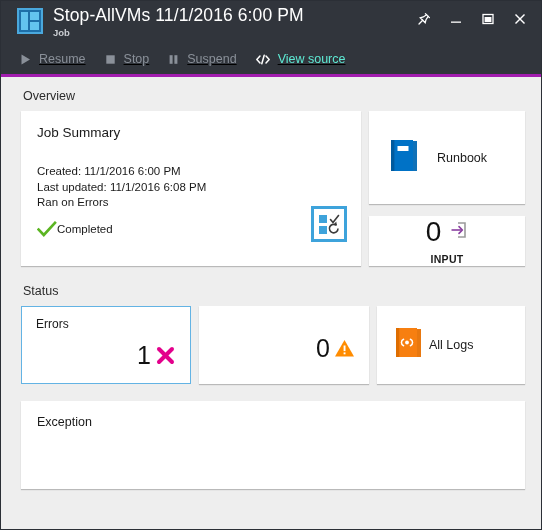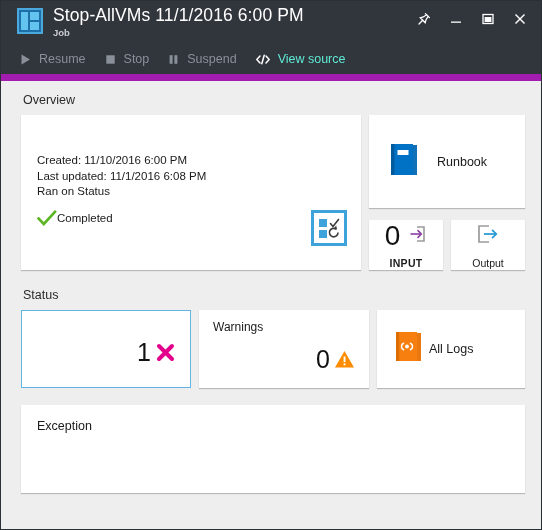--- a/index.html
+++ b/index.html
@@ -100,21 +100,22 @@
 
   
   .toolbar {
     height: 30px;
     background: #31353c;
     display: flex;
     align-items: center;
     padding-left: 18px;
     gap: 18px;
     flex: none;
-    border-bottom: 7px solid #a21caf;
+    border-bottom: 3px solid #a21caf;
+    text-decoration: underline;
   }
   .tb-item {
     display: flex;
     align-items: center;
     gap: 7px;
     font-size: 12.5px;
     white-space: nowrap;
   }
   .tb-item.disabled { color: #8a9099; }
   .tb-item.enabled { color: #5eead4; }
@@ -374,24 +375,25 @@
     </div>
   </div>
 
   <div class="content">
 
     <div class="section-label">Overview</div>
 
     <div class="overview-row">
 
       <div class="tile job-summary">
+        <div class="js-title">Job Summary</div>
         <div class="js-lines">
-          <div>Created: 11/10/2016 6:00 PM</div>
+          <div>Created: 11/1/2016 6:00 PM</div>
           <div>Last updated: 11/1/2016 6:08 PM</div>
-          <div>Ran on Status</div>
+          <div>Ran on Errors</div>
         </div>
         <div class="js-status">
           <span class="check-ico">
             <svg width="20" height="17" viewBox="0 0 20 17">
               <path d="M1.5 8.5 L6.8 14 L18 1.8" fill="none" stroke="#5bb522" stroke-width="2.6" stroke-linecap="square"></path>
             </svg>
           </span>
           <span>Completed</span>
         </div>
         <div class="js-badge">
@@ -427,57 +429,45 @@
                 <svg width="20" height="20" viewBox="0 0 20 20">
                   <path d="M10 3 H17 V17 H10" fill="none" stroke="#9b9b9b" stroke-width="1.6"></path>
                   <path d="M3.5 10 H14" fill="none" stroke="#8a3fa0" stroke-width="1.6"></path>
                   <path d="M11 6.6 L14.4 10 L11 13.4" fill="none" stroke="#8a3fa0" stroke-width="1.6" stroke-linecap="round" stroke-linejoin="round"></path>
                 </svg>
               </span>
             </div>
             <div class="io-cap upper">INPUT</div>
           </div>
 
-          <div class="tile io-tile">
-            <div class="io-top">
-              <span>
-                <svg width="26" height="22" viewBox="0 0 26 22">
-                  <path d="M14 3 H4 V19 H14" fill="none" stroke="#9b9b9b" stroke-width="1.7"></path>
-                  <path d="M9 11 H21" fill="none" stroke="#2196d3" stroke-width="1.7"></path>
-                  <path d="M17.5 7.4 L21.4 11 L17.5 14.6" fill="none" stroke="#2196d3" stroke-width="1.7" stroke-linecap="round" stroke-linejoin="round"></path>
-                </svg>
-              </span>
-            </div>
-            <div class="io-cap">Output</div>
-          </div>
         </div>
       </div>
     </div>
 
     <div class="spacer-24"></div>
 
     <div class="section-label">Status</div>
 
     <div class="status-row">
       <div class="tile count-tile selected">
+        <div class="ct-label">Errors</div>
         <div class="ct-value">
           <span class="ct-num">1</span>
           <span class="ct-ico">
             <svg width="21" height="21" viewBox="0 0 21 21">
               <g stroke="#e3008c" stroke-width="4" stroke-linecap="round">
                 <path d="M4 4 L17 17"></path>
                 <path d="M17 4 L4 17"></path>
               </g>
             </svg>
           </span>
         </div>
       </div>
 
       <div class="tile count-tile">
-        <div class="ct-label">Warnings</div>
         <div class="ct-value">
           <span class="ct-num">0</span>
           <span class="ct-ico">
             <svg width="21" height="20" viewBox="0 0 21 20">
               <path d="M10.5 2 L20 18.5 L1 18.5 Z" fill="#ff8c00"></path>
               <rect x="9.6" y="7.5" width="1.9" height="5.6" fill="#ffffff"></rect>
               <rect x="9.6" y="14.4" width="1.9" height="1.9" fill="#ffffff"></rect>
             </svg>
           </span>
         </div>

